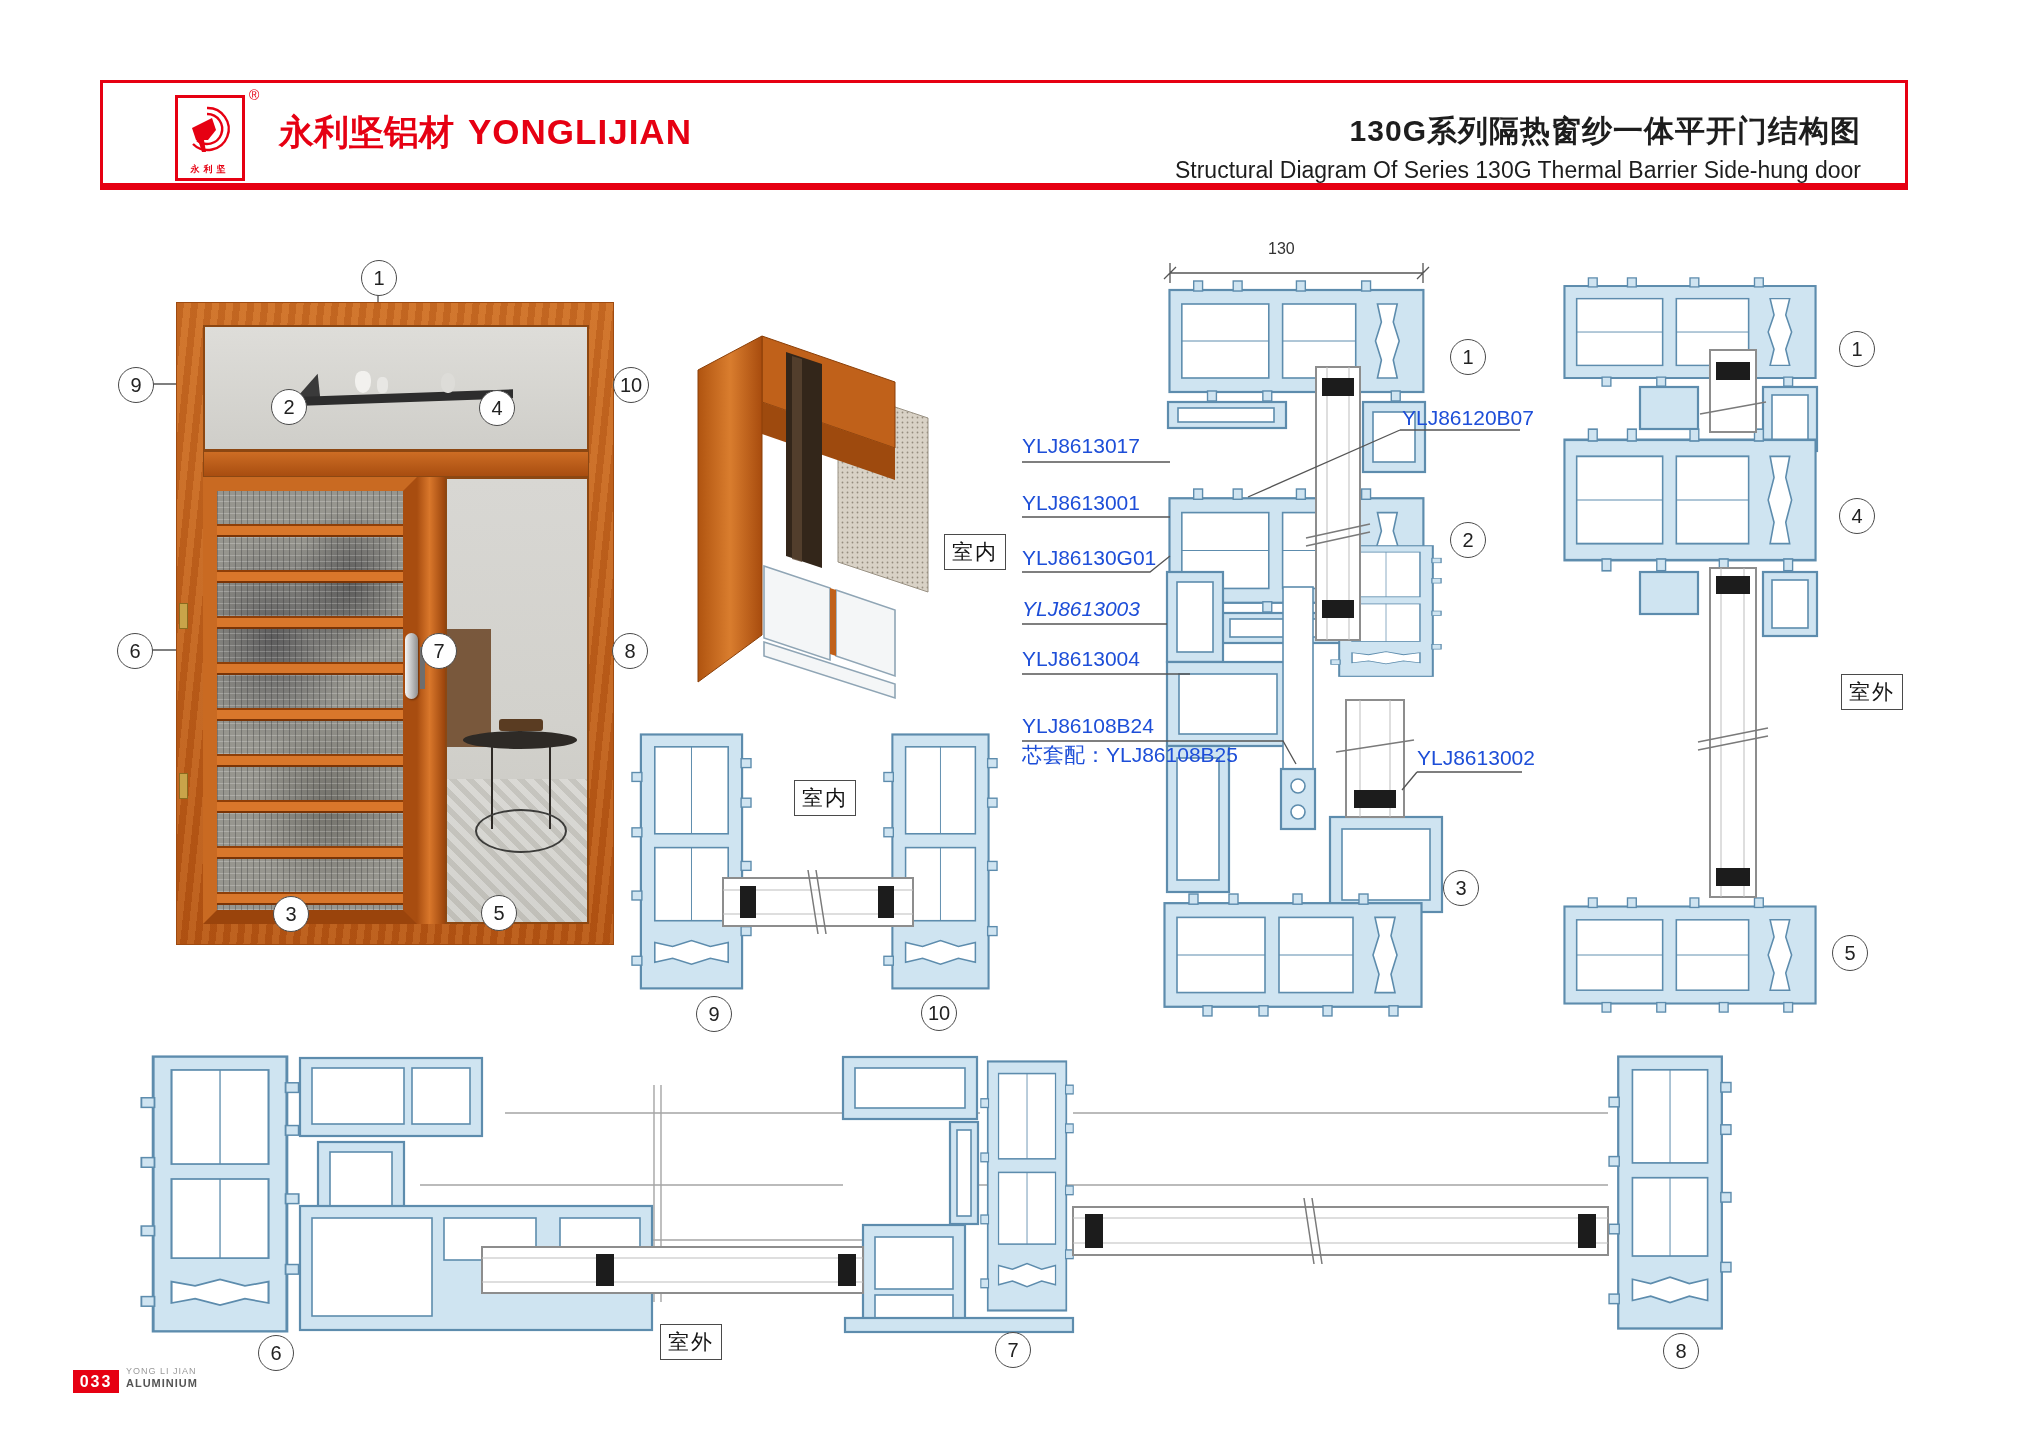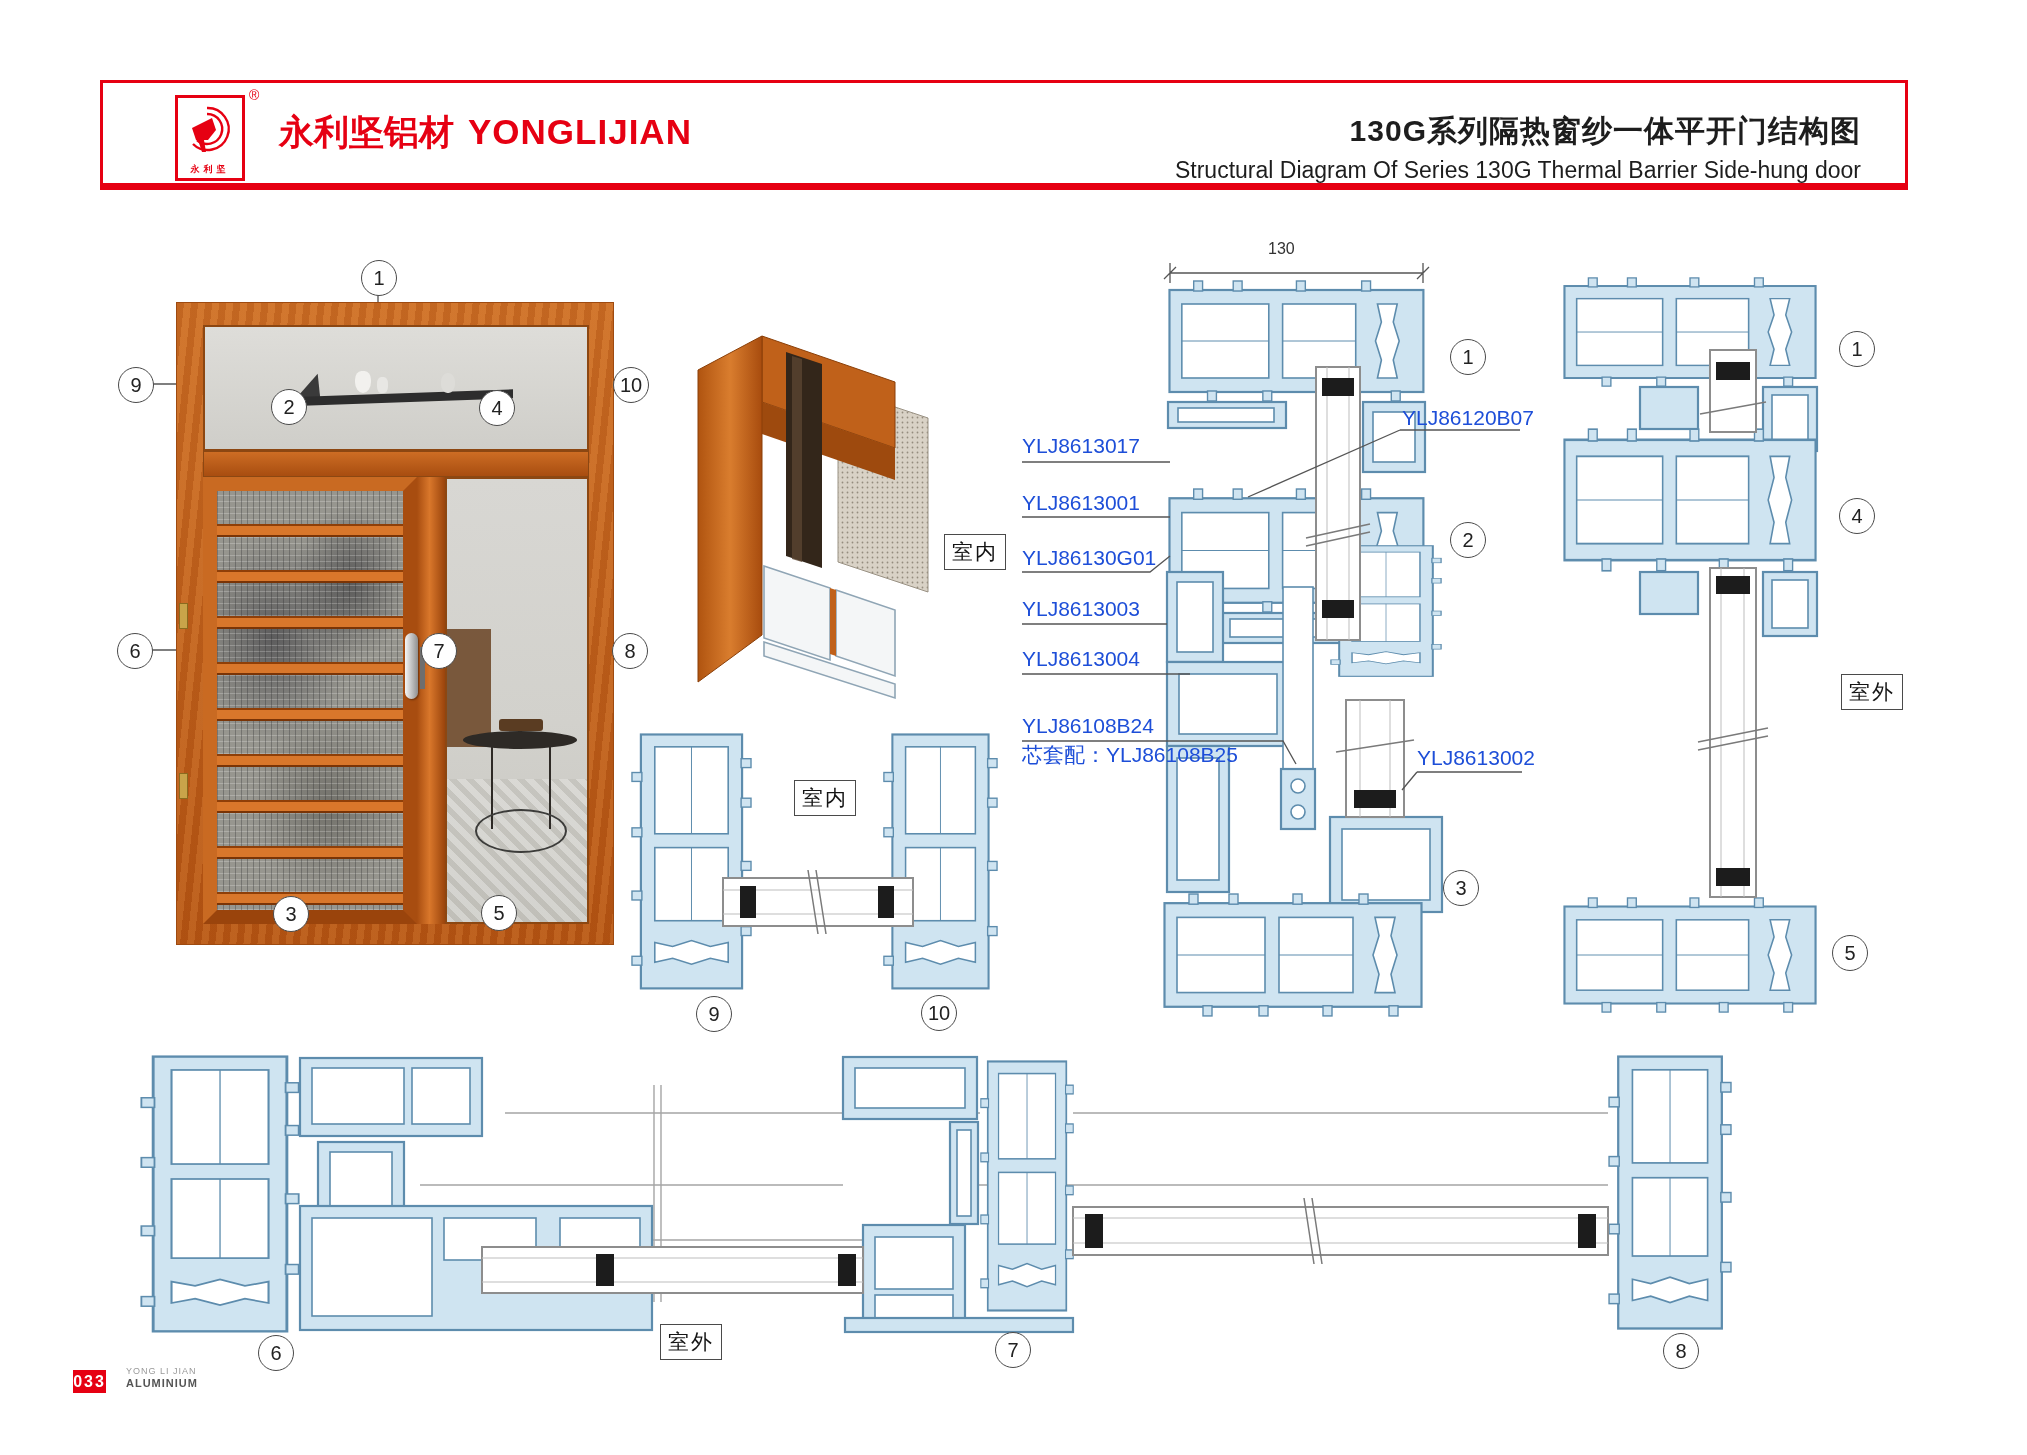--- a/index.html
+++ b/index.html
@@ -65,21 +65,21 @@
   
   .co{position:absolute;width:34px;height:34px;margin:-17px 0 0 -17px;border:1.6px solid #4a4a4a;
       border-radius:50%;background:#fff;display:flex;align-items:center;justify-content:center;
       font-size:20px;color:#222;}
   .abox{position:absolute;border:1.6px solid #4a4a4a;background:#fff;padding:3px 7px;
       font-size:21px;color:#141414;letter-spacing:2px;white-space:nowrap;}
   .plabel{position:absolute;font-size:21px;color:#1d4ed8;white-space:nowrap;}
   .dim{position:absolute;font-size:16px;color:#333;}
 
   
-  .badge{position:absolute;left:73px;top:1370px;width:33px;height:23px;background:#e60012;
+  .badge{position:absolute;left:73px;top:1370px;width:46px;height:23px;background:#e60012;
       color:#fff;font-weight:bold;font-size:16px;display:flex;align-items:center;justify-content:center;
       letter-spacing:2px;}
   .fbrand{position:absolute;left:126px;top:1367px;line-height:1.1;}
   .fbrand .t{font-size:9px;color:#9a9a9a;letter-spacing:1px;}
   .fbrand .b{font-size:11px;color:#555;font-weight:bold;letter-spacing:1px;}
 
   
   .pf{fill:#cfe4f1;stroke:#5d8cad;stroke-width:2.2;}
   .pw{fill:#fff;stroke:#5d8cad;stroke-width:1.6;}
   .pf2{fill:#cfe4f1;stroke:#5d8cad;stroke-width:1.4;}
@@ -315,21 +315,21 @@
       <polygon points="74,312 205,354 205,368 74,326"></polygon>
     </g>
     <polygon points="140,258 146,260 146,326 140,324" fill="#c0611a"></polygon>
   </svg>
 
   <div class="dim" style="left:1268px;top:240px;">130</div>
 
   <div class="plabel" style="left:1022px;top:434px;">YLJ8613017</div>
   <div class="plabel" style="left:1022px;top:491px;">YLJ8613001</div>
   <div class="plabel" style="left:1022px;top:546px;">YLJ86130G01</div>
-  <div class="plabel" style="left:1022px;top:597px;">YLJ8613003</div>
+  <div class="plabel" style="left:1022px;top:597px;font-style:italic;">YLJ8613003</div>
   <div class="plabel" style="left:1022px;top:647px;">YLJ8613004</div>
   <div class="plabel" style="left:1022px;top:714px;">YLJ86108B24</div>
   <div class="plabel" style="left:1022px;top:741px;">芯套配：YLJ86108B25</div>
   <div class="plabel" style="left:1402px;top:406px;">YLJ86120B07</div>
   <div class="plabel" style="left:1417px;top:746px;">YLJ8613002</div>
 
   <div class="abox" style="left:944px;top:534px;">室内</div>
   <div class="abox" style="left:794px;top:780px;">室内</div>
   <div class="abox" style="left:1841px;top:674px;">室外</div>
   <div class="abox" style="left:660px;top:1324px;">室外</div>

